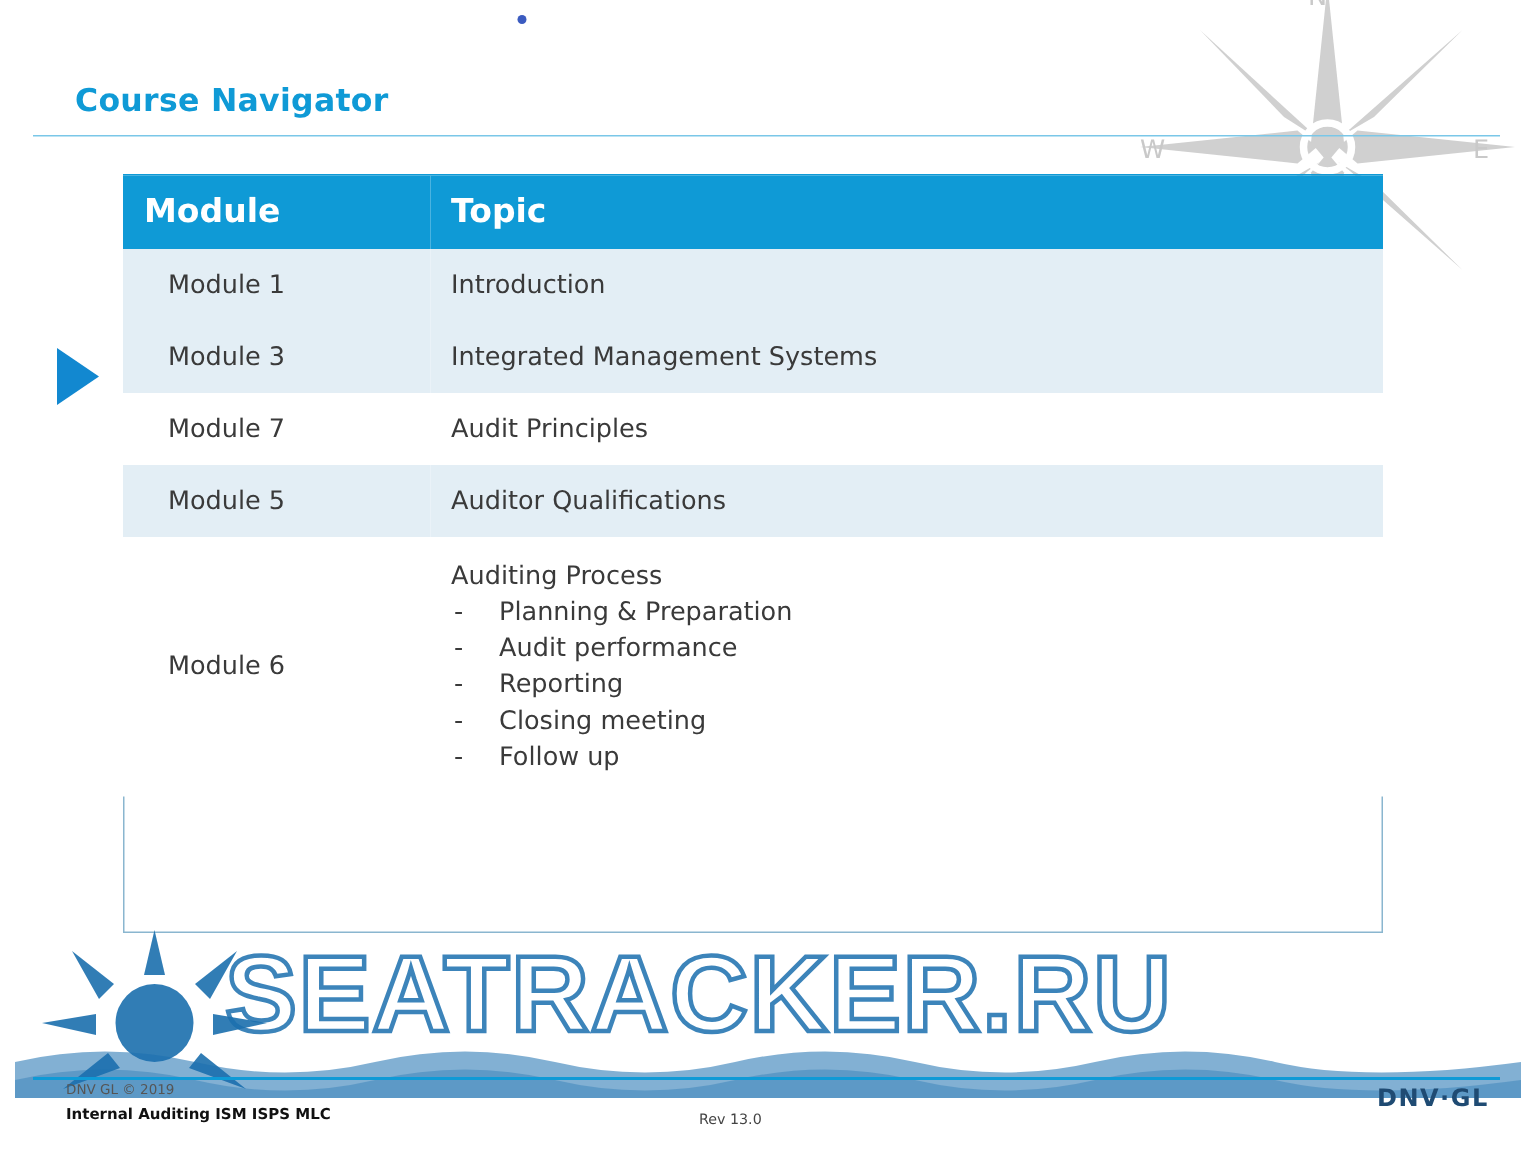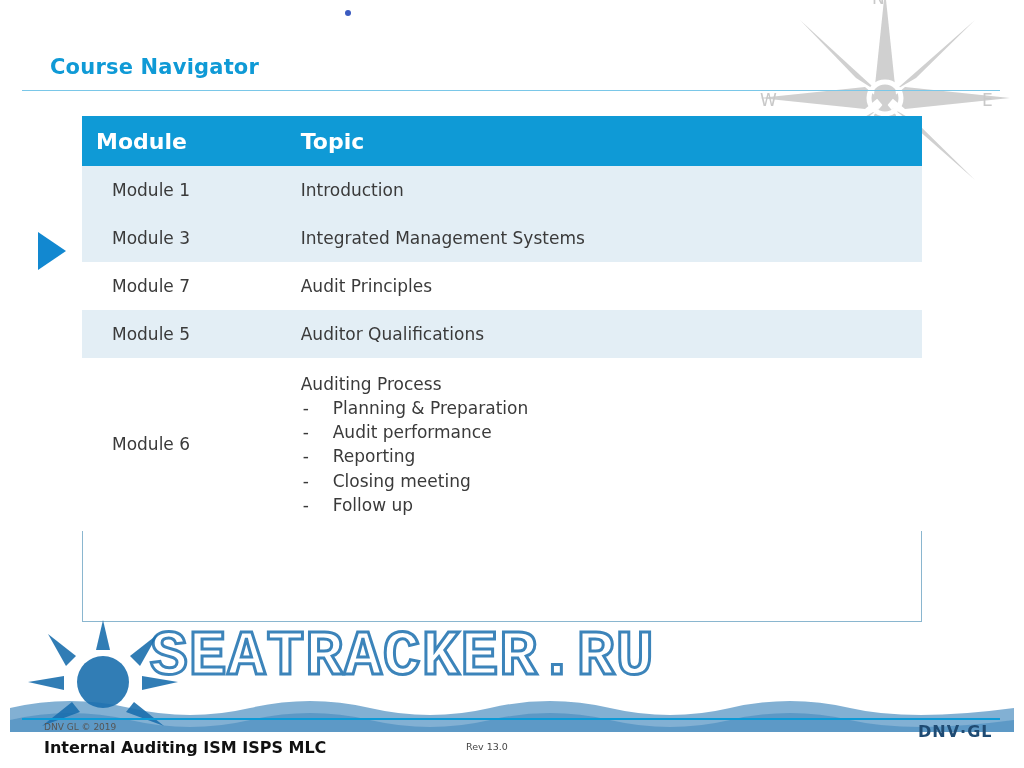--- a/index.html
+++ b/index.html
@@ -171,23 +171,23 @@
     left: 0;
     top: 612px;
     width: 1024px;
     height: 125px;
     pointer-events: none;
   }
   .wm-text {
     position: absolute;
     left: 150px;
     top: 10px;
-    font-family: Liberation Mono, monospace;
-    font-weight: bold;
-    font-size: 63px;
+    font-family: Liberation Sans, sans-serif;
+    font-weight: bold;
+    font-size: 72px;
     letter-spacing: 1px;
     color: rgba(255,255,255,0.0);
     -webkit-text-stroke: 3px #1b6fae;
     opacity: 0.85;
     white-space: nowrap;
   }
   .wm-sun {
     position: absolute;
     left: 28px;
     top: 8px;
@@ -215,21 +215,21 @@
     position: absolute;
     left: 44px;
     top: 722px;
     font-size: 9px;
     color: #555;
   }
   .footer-course {
     position: absolute;
     left: 44px;
     top: 738px;
-    font-size: 16px;
+    font-size: 10px;
     font-weight: bold;
     color: #111;
   }
   .footer-rev {
     position: absolute;
     left: 466px;
     top: 741px;
     font-size: 9.5px;
     color: #444;
   }

